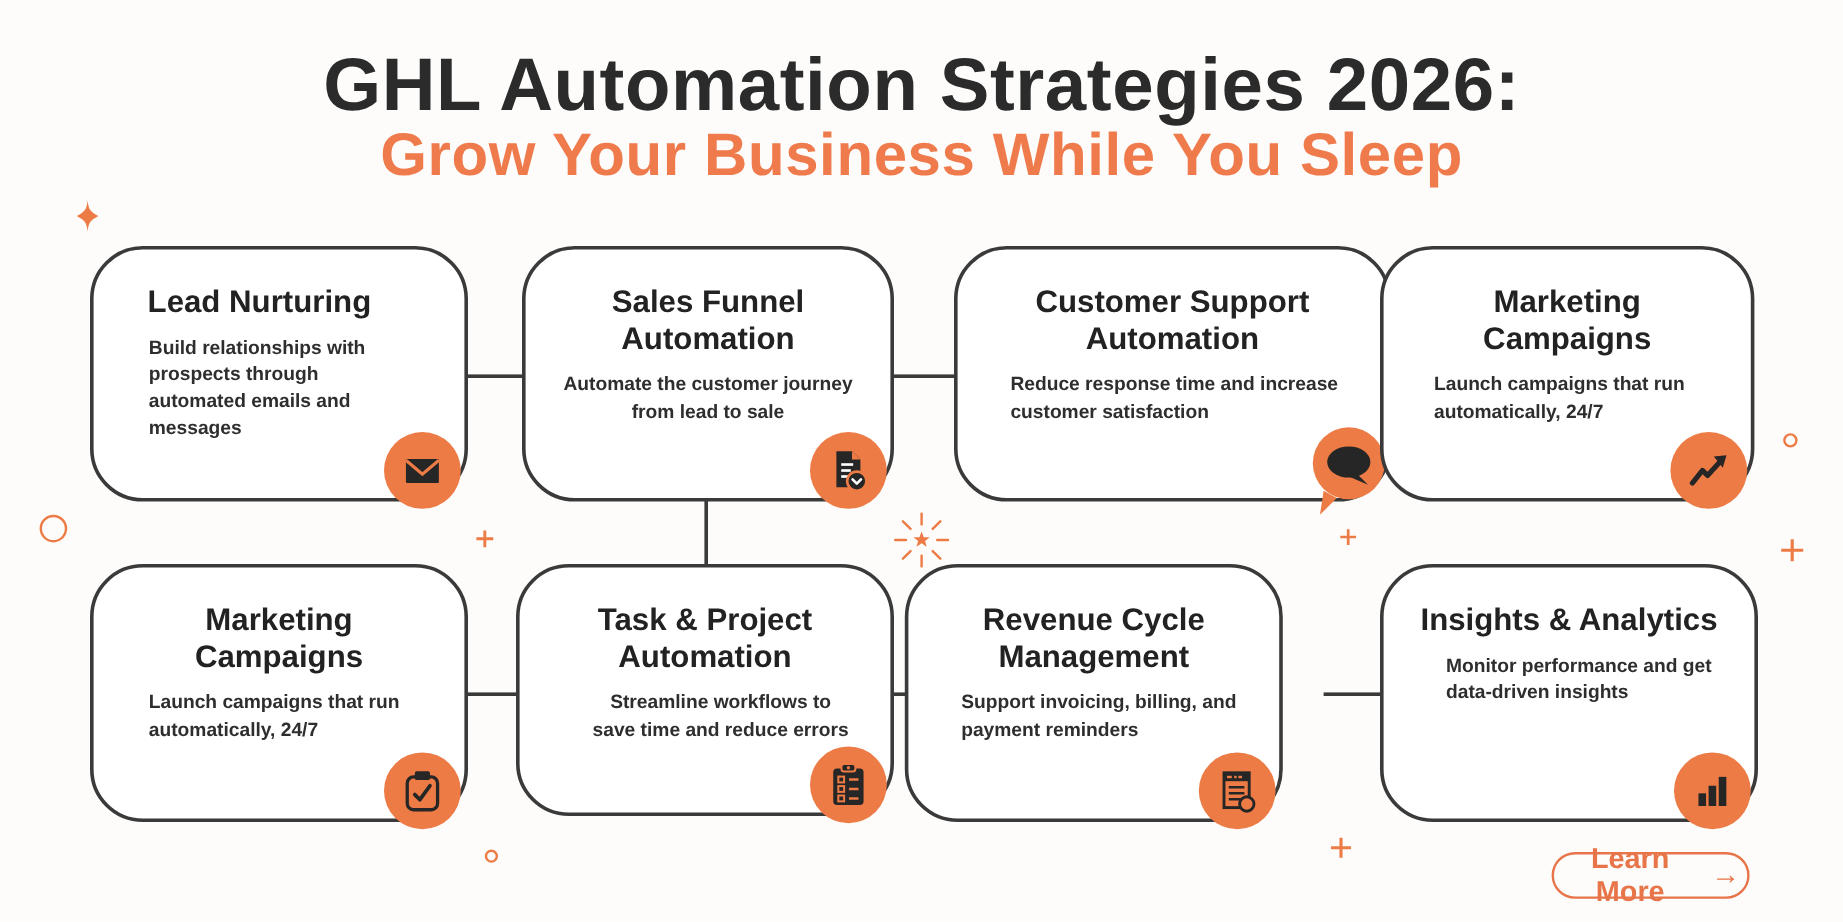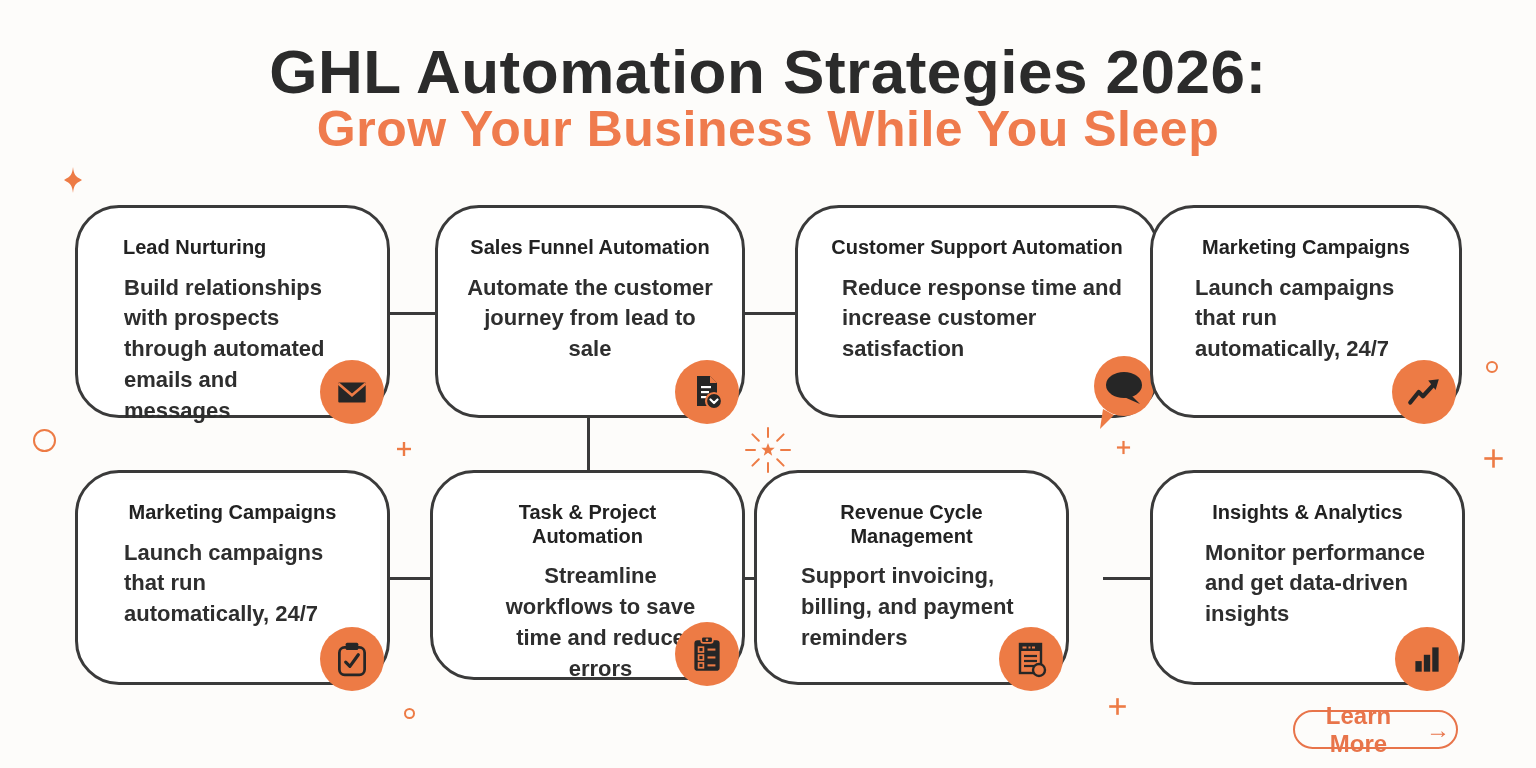--- a/index.html
+++ b/index.html
@@ -6,23 +6,23 @@
   .page{position:relative;width:1536px;height:768px;background:#FDFCFA;overflow:hidden;
         font-family:"Liberation Sans",sans-serif;}
   
   .title-line1{position:absolute;top:36px;left:0;width:100%;text-align:center;
         font-size:62px;font-weight:bold;color:#2B2B2B;letter-spacing:.5px;}
   .title-line2{position:absolute;top:100px;left:0;width:100%;text-align:center;
         font-size:50px;font-weight:bold;color:#EF7B4D;letter-spacing:.5px;}
   
   .card{position:absolute;background:#FFFFFF;border:3px solid #3A3A3A;border-radius:44px;
         box-sizing:border-box;}
-  .card .c-title{font-weight:bold;color:#222222;font-size:20px;line-height:1.18;
+  .card .c-title{font-weight:bold;color:#222222;font-size:26px;line-height:1.18;
         text-align:center;margin-top:28px;padding:0 28px;}
-  .card .c-body{font-weight:bold;color:#2E2E2E;font-size:22px;line-height:1.4;
+  .card .c-body{font-weight:bold;color:#2E2E2E;font-size:16px;line-height:1.4;
         margin-top:13px;text-align:left;padding:0 34px 0 44px;}
   .card.t-left .c-title{text-align:left;padding-left:45px;}
   .card.b-center .c-body{text-align:center;padding:0 26px;}
   #card-0{left:75px;top:205px;width:315px;height:213px;}
   #card-1{left:435px;top:205px;width:310px;height:213px;}
   #card-2{left:795px;top:205px;width:364px;height:213px;}
   #card-3{left:1150px;top:205px;width:312px;height:213px;}
   #card-4{left:75px;top:470px;width:315px;height:215px;}
   #card-5{left:430px;top:470px;width:315px;height:210px;}
   #card-6{left:754px;top:470px;width:315px;height:215px;}

